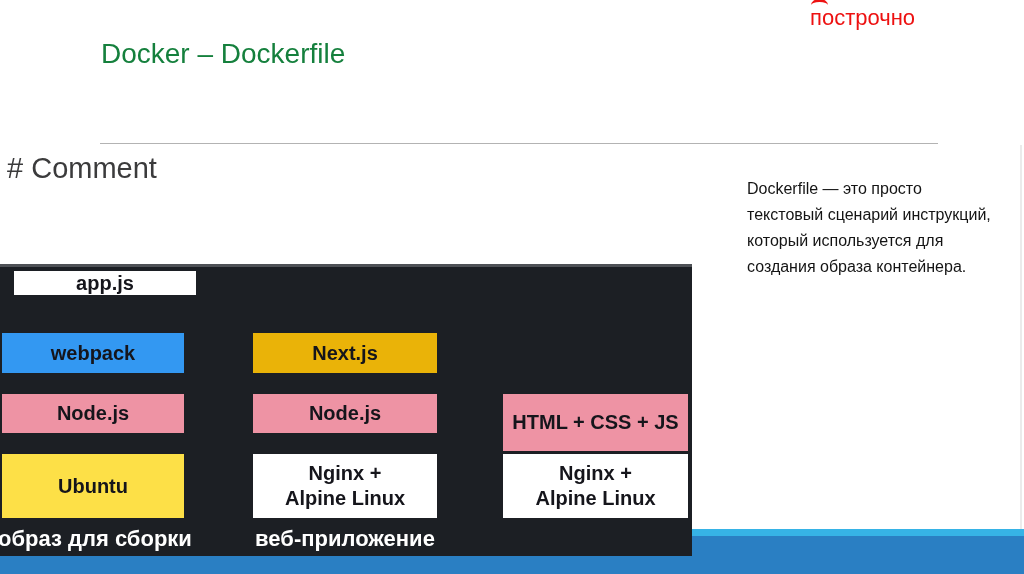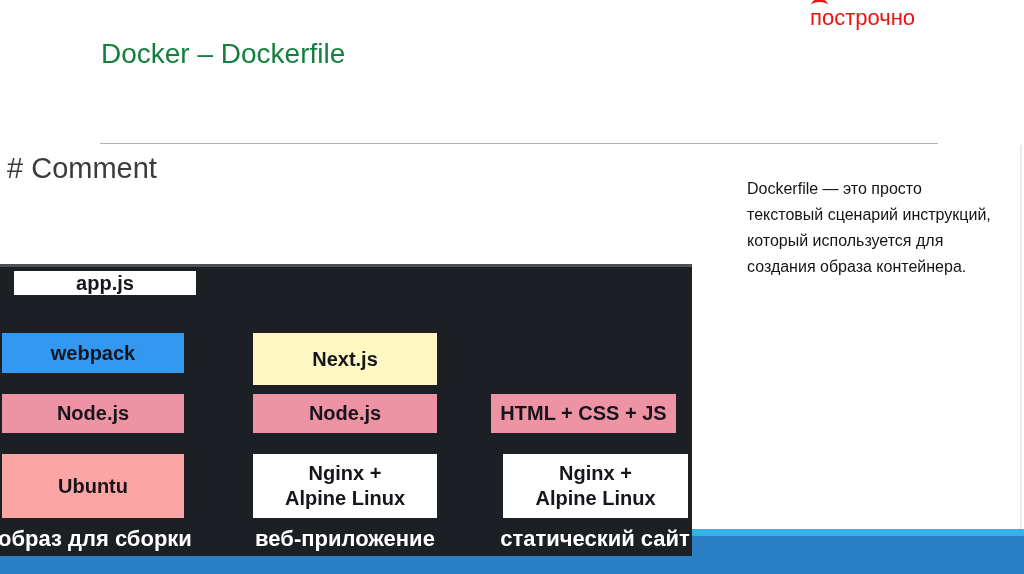--- a/index.html
+++ b/index.html
@@ -22,25 +22,25 @@
   .sidebar-text p { margin-bottom:24px; }
 
   .diagram { position:absolute; left:0; top:264px; width:692px; height:292px; background:#1c1f24; z-index:2; }
   .diagram-topline { position:absolute; left:0; top:0; width:100%; height:3px; background:#4e5156; }
   .box { position:absolute; display:flex; align-items:center; justify-content:center;
          font-weight:bold; font-size:20px; color:#15151b; text-align:center;
          white-space:pre-line; line-height:1.25; }
   .b-app     { left:2px;   top:7px;   width:182px; height:24px; background:#ffffff;margin-left:12px; }
   .b-webpack { left:2px;   top:69px;  width:182px; height:40px; background:#3398f2; }
   .b-node1   { left:2px;   top:130px; width:182px; height:39px; background:#ee93a4; }
-  .b-ubuntu  { left:2px;   top:190px; width:182px; height:64px; background:#fca5a5; }
-  .b-next    { left:253px; top:69px;  width:184px; height:52px; background:#fef9c3; }
+  .b-ubuntu  { left:2px;   top:190px; width:182px; height:64px; background:#fde047; }
+  .b-next    { left:253px; top:69px;  width:184px; height:40px; background:#eab308; }
   .b-node2   { left:253px; top:130px; width:184px; height:39px; background:#ee93a4; }
   .b-nginx1  { left:253px; top:190px; width:184px; height:64px; background:#ffffff; }
-  .b-html    { left:491px; top:130px; width:185px; height:39px; background:#ee93a4; }
+  .b-html    { left:503px; top:130px; width:185px; height:57px; background:#ee93a4; }
   .b-nginx2  { left:503px; top:190px; width:185px; height:64px; background:#ffffff; }
   .caption { position:absolute; top:262px; height:30px; color:#ffffff; font-weight:bold;
              font-size:22px; text-align:center; white-space:nowrap; }
   .cap1 { left:-2px;  width:190px; }
   .cap2 { left:252px; width:186px; }
   .cap3 { left:500px; width:190px; }
 
   .bottom-bar { position:absolute; left:0; top:529px; width:1024px; height:45px; background:#2a7fc3; z-index:1; }
   .bar-light { width:100%; height:7px; background:#36b3e6; }
   .right-edge-line { position:absolute; left:1020px; top:145px; width:2px; height:384px; background:#ebebeb; }
@@ -79,21 +79,20 @@
     <div class="box b-node2">Node.js</div>
     <div class="box b-nginx1">Nginx +
 Alpine Linux</div>
 
     <div class="box b-html">HTML + CSS + JS</div>
     <div class="box b-nginx2">Nginx +
 Alpine Linux</div>
 
     <div class="caption cap1">образ для сборки</div>
     <div class="caption cap2">веб-приложение</div>
-    <div class="caption cap3">статический сайт</div>
   </div>
 
   <div class="bottom-bar">
     <div class="bar-light"></div>
   </div>
 
   <div class="right-edge-line"></div>
 
 </div>
 

